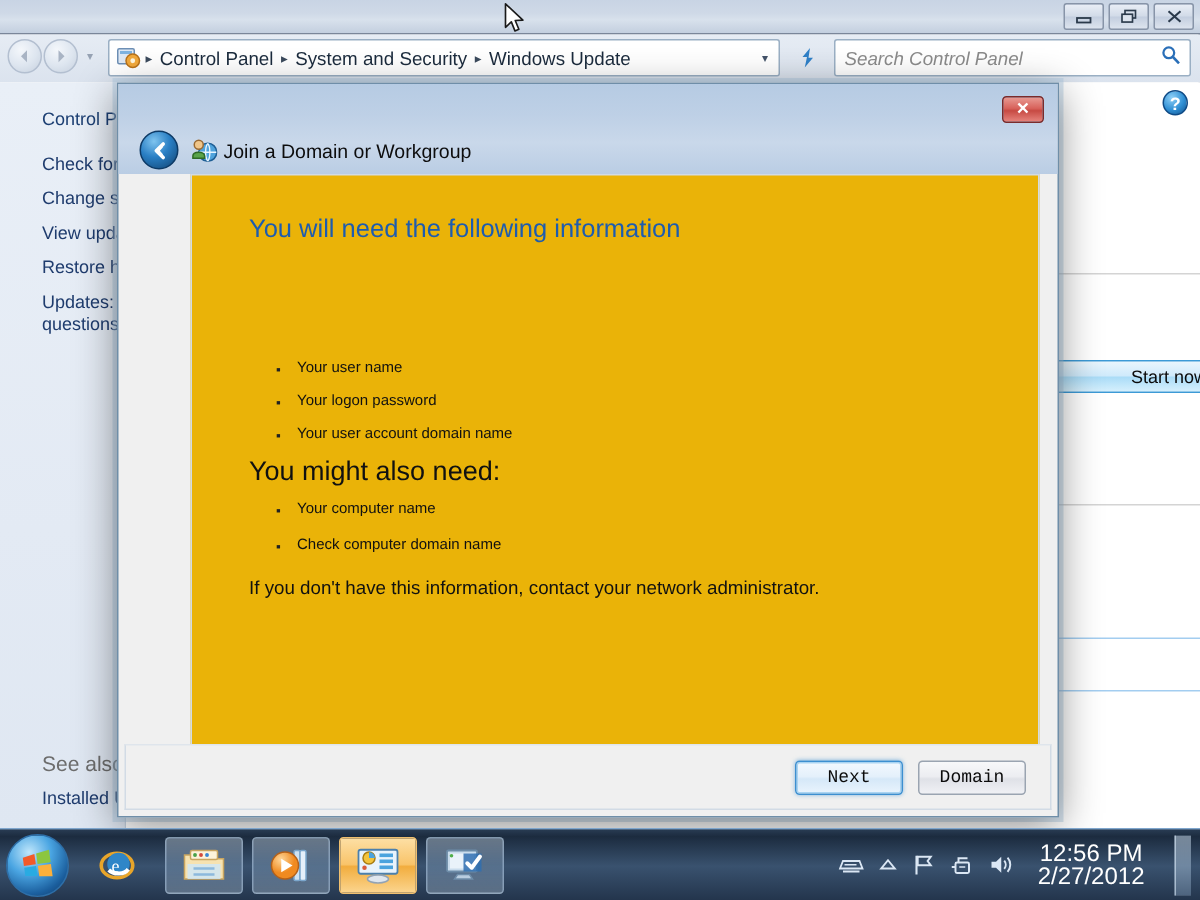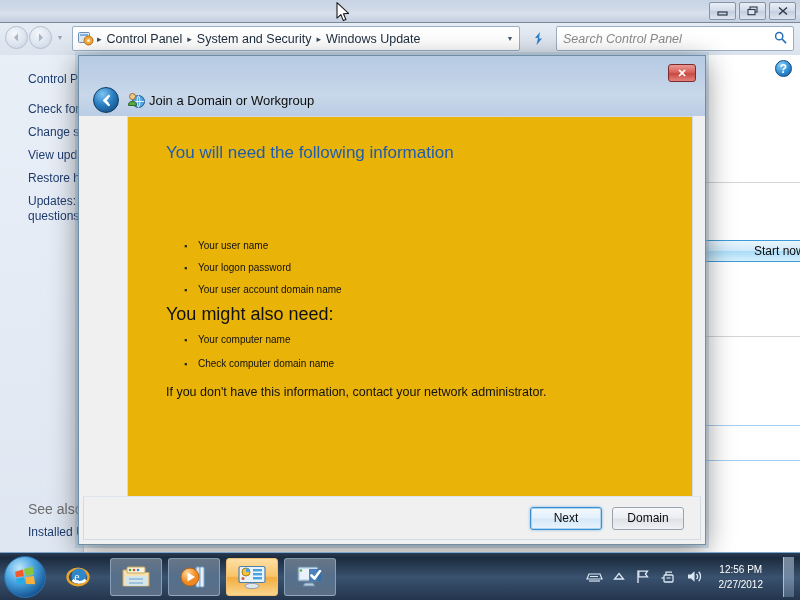--- a/index.html
+++ b/index.html
@@ -165,21 +165,21 @@
   #para2 { position: absolute; left: 38px; top: 268px; font-size: 12.5px; color: #111; }
   .dlg-footer {
     position: absolute; left: 4px; bottom: 4px; right: 4px; height: 44px;
     background: #f0f0f0; border: 1px solid #d2dbe5; border-top: 1px solid #dfe5ec;
     display: flex; align-items: center; justify-content: flex-end; gap: 10px; padding-right: 16px;
   }
   .dlg-btn {
     min-width: 72px; height: 23px; padding: 0 10px;
     border: 1px solid #9aa4b1; border-radius: 3px;
     background: linear-gradient(180deg,#f7f8fa 0%,#ecedf1 46%,#dfe1e7 54%,#f0f1f5 100%);
-    font-size: 12px; color: #0b0b0b; display: flex; align-items: center; justify-content: center;
+    font-size: 12px; color: #0b0b0b; display: flex; align-items: center; justify-content: center; font-family: Liberation Mono, monospace;
   }
   .dlg-btn.default {
     border: 1px solid #3c8fd0;
     box-shadow: 0 0 0 1px #a9d4f2 inset, 0 0 3px rgba(60,143,208,.6);
     background: linear-gradient(180deg,#f3f9fe 0%,#e4f0fb 46%,#d5e8f8 54%,#eaf4fd 100%);
   }
 
   
   #taskbar {
     position: absolute; left: 0; bottom: 0; width: 800px; height: 48px;
@@ -200,21 +200,21 @@
     border: 1px solid rgba(190,215,240,.45);
     background: linear-gradient(180deg,rgba(225,238,250,.38) 0%,rgba(168,198,228,.26) 50%,rgba(210,230,248,.30) 100%);
   }
   .tb-btn.plain { border-color: transparent; background: transparent; }
   .tb-btn.active {
     border: 1px solid #f0c070;
     background: linear-gradient(180deg,#fddfa4 0%,#f9c46a 48%,#f2ad3e 52%,#fbd58e 100%);
   }
   .tray { margin-left: auto; display: flex; align-items: center; gap: 10px; padding-right: 6px; }
   .tray-icon { color: #e3edf8; display: flex; align-items: center; }
-  .clock { text-align: center; color: #fff; font-size: 10px; line-height: 15px; padding: 0 6px; }
+  .clock { text-align: center; color: #fff; font-size: 16px; line-height: 15px; padding: 0 6px; }
   .show-desktop {
     width: 11px; height: 40px; margin-left: 4px;
     background: linear-gradient(180deg,rgba(210,228,245,.5),rgba(150,180,210,.35));
     border-left: 1px solid rgba(220,235,250,.6);
   }
 
   
   #cursor { position: absolute; left: 336px; top: 2px; width: 14px; height: 21px; }
 </style>
 </head>

